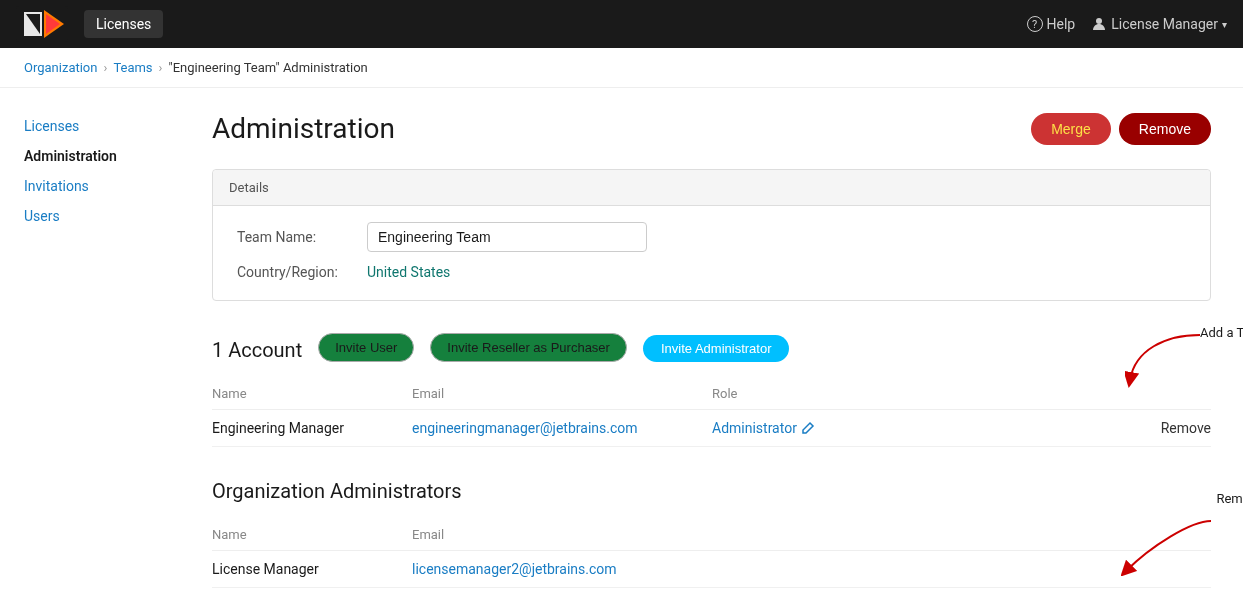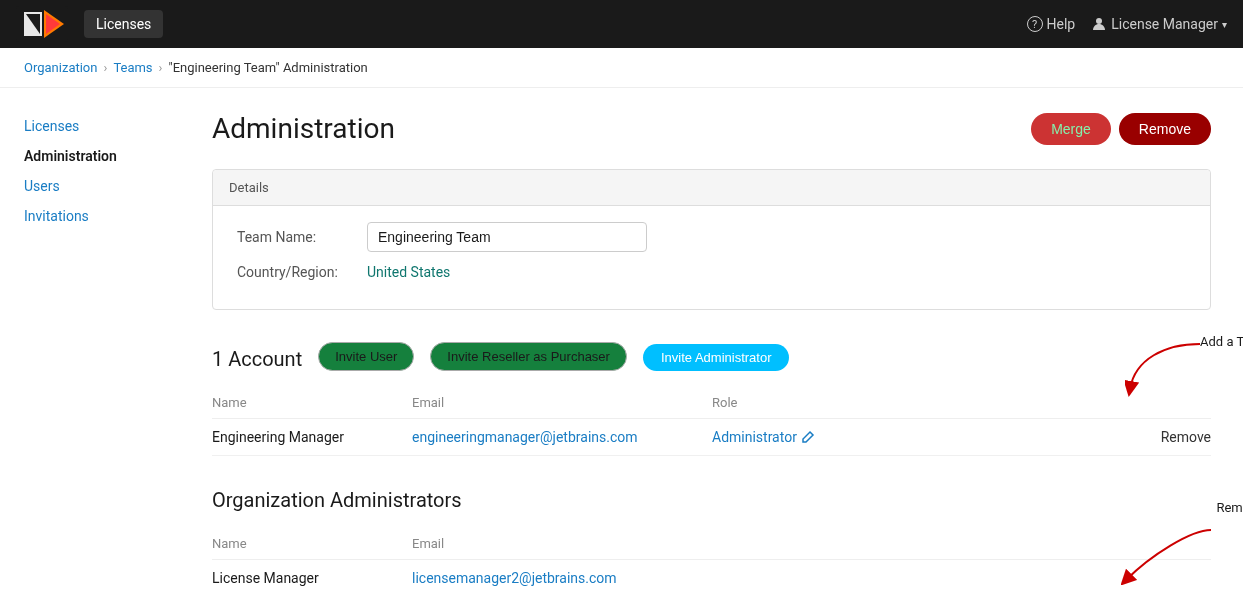--- a/index.html
+++ b/index.html
@@ -116,21 +116,21 @@
       font-size: 28px;
       font-weight: 400;
       color: #1a1a1a;
     }
     .header-buttons {
       display: flex;
       gap: 8px;
     }
     .btn-merge {
       background: #cc3333;
-      color: #86efac;
+      color: #fde047;
       border: none;
       border-radius: 20px;
       padding: 8px 20px;
       font-size: 14px;
       cursor: pointer;
       font-weight: 500;
     }
     .btn-remove-top {
       background: #990000;
       color: #fff;
@@ -158,21 +158,21 @@
       border-radius: 4px 4px 0 0;
     }
     .details-body {
       padding: 16px 24px;
     }
     .detail-row {
       display: flex;
       align-items: center;
       margin-bottom: 12px;
     }
-    .detail-row:last-child { margin-bottom: 13px; }
+    .detail-row:last-child { margin-bottom: 4px; }
     .detail-label {
       width: 130px;
       color: #555;
       font-size: 14px;
       padding-right: 12px;
     }
     .detail-input {
       border: 1px solid #ccc;
       border-radius: 4px;
       padding: 6px 10px;
@@ -330,22 +330,22 @@
   <a href="#">Teams</a>
   <span class="sep">›</span>
   <span class="current">"Engineering Team" Administration</span>
 </div>
 
 <div class="main-layout">
 
   <aside class="sidebar">
     <a class="sidebar-item">Licenses</a>
     <a class="sidebar-item active">Administration</a>
+    <a class="sidebar-item">Invitations</a>
     <a class="sidebar-item">Users</a>
-    <a class="sidebar-item">Invitations</a>
   </aside>
 
   <main class="content" style="position:relative;">
 
     <div class="page-header">
       <h1 class="page-title">Administration</h1>
       <div class="header-buttons">
         <button class="btn-merge">Merge</button>
         <button class="btn-remove-top">Remove</button>
       </div>

